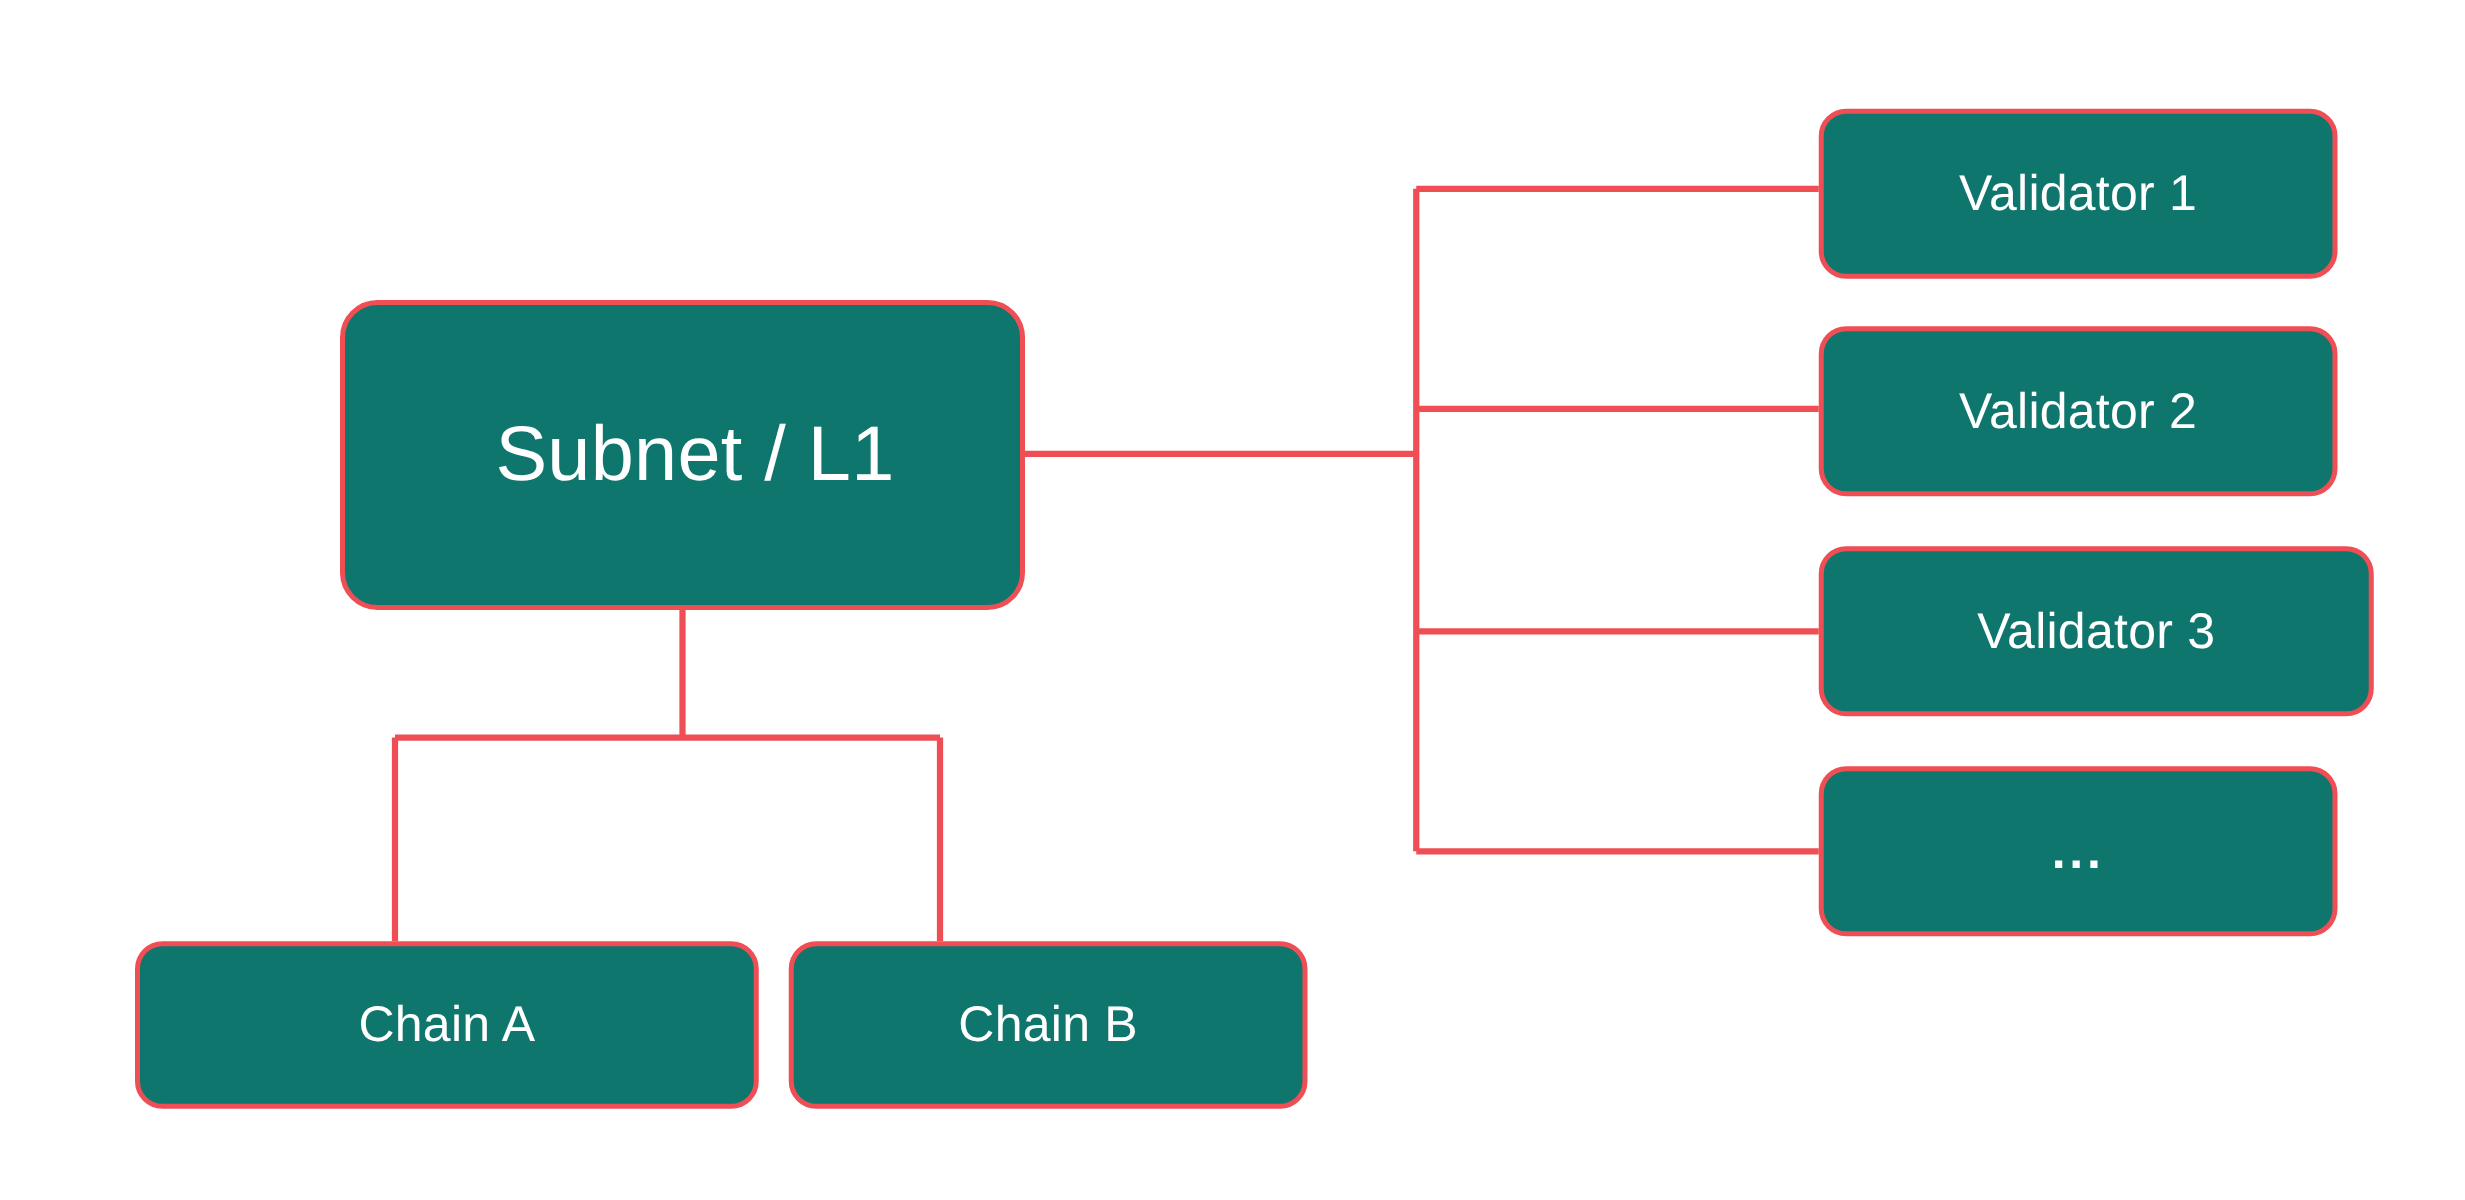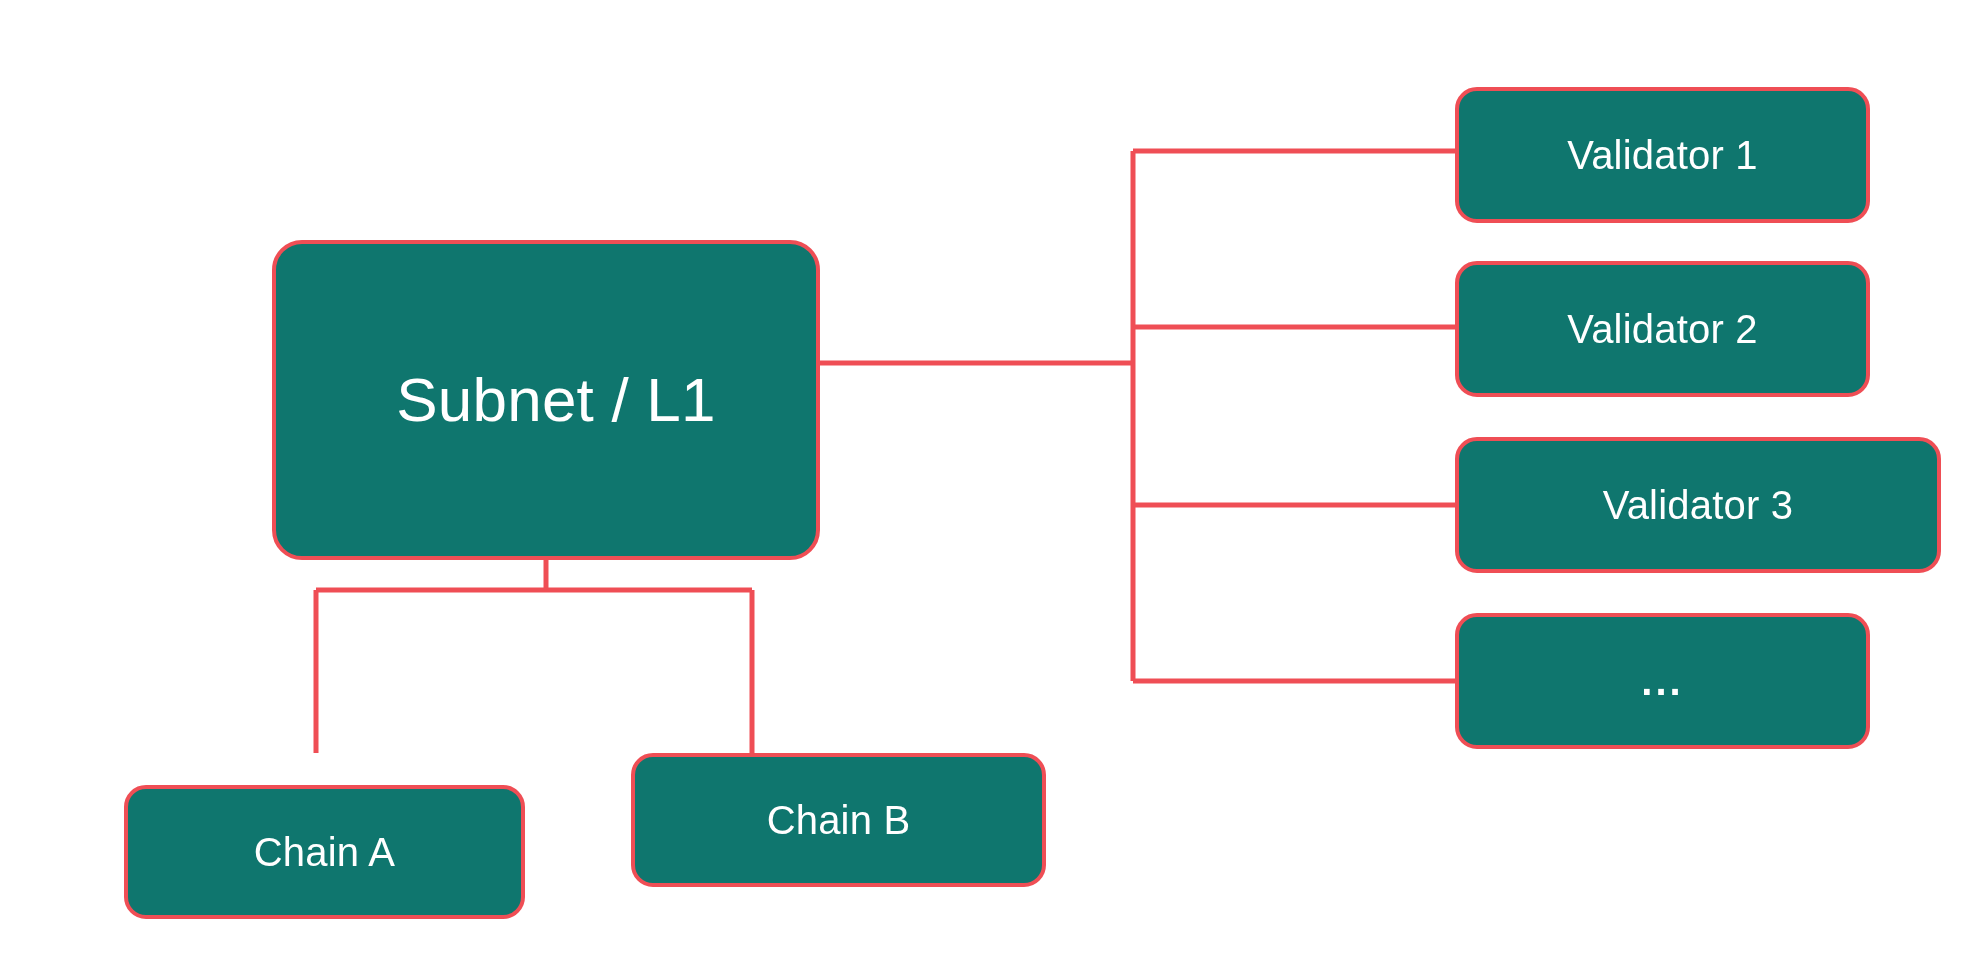--- a/index.html
+++ b/index.html
@@ -47,37 +47,37 @@
     <path d="M 1133 681 L 1455 681" fill="none" stroke="#EF4E55" stroke-width="5"></path>
 
     <path d="M 546 488 L 546 590" fill="none" stroke="#EF4E55" stroke-width="5"></path>
 
     <path d="M 316 590 L 752 590" fill="none" stroke="#EF4E55" stroke-width="5"></path>
 
     <path d="M 316 590 L 316 753" fill="none" stroke="#EF4E55" stroke-width="5"></path>
     <path d="M 752 590 L 752 753" fill="none" stroke="#EF4E55" stroke-width="5"></path>
   </svg>
 
-  <div class="node node-root" style="left:272px;top:240px;width:548px;height:320px;padding-left:20px;">
+  <div class="node node-root" style="left:272px;top:240px;width:548px;height:248px;padding-left:20px;">
     <span class="node-label">Subnet / L1</span>
   </div>
 
-  <div class="node node-leaf" style="left:124px;top:753px;width:401px;height:134px;margin-top:32px;">
+  <div class="node node-leaf" style="left:108px;top:753px;width:499px;height:134px;">
     <span class="node-label">Chain A</span>
   </div>
   <div class="node node-leaf" style="left:583px;top:753px;width:415px;height:134px;margin-left:48px;">
     <span class="node-label">Chain B</span>
   </div>
 
   <div class="node node-leaf" style="left:1455px;top:87px;width:415px;height:136px;">
     <span class="node-label">Validator 1</span>
   </div>
   <div class="node node-leaf" style="left:1455px;top:261px;width:415px;height:136px;">
     <span class="node-label">Validator 2</span>
   </div>
-  <div class="node node-leaf" style="left:1455px;top:437px;width:486px;height:136px;">
+  <div class="node node-leaf" style="left:1455px;top:437px;width:444px;height:136px;">
     <span class="node-label">Validator 3</span>
   </div>
   <div class="node node-ellipsis" style="left:1455px;top:613px;width:415px;height:136px;">
     <span class="node-label">...</span>
   </div>
 
 </div>
 
 </body></html>

